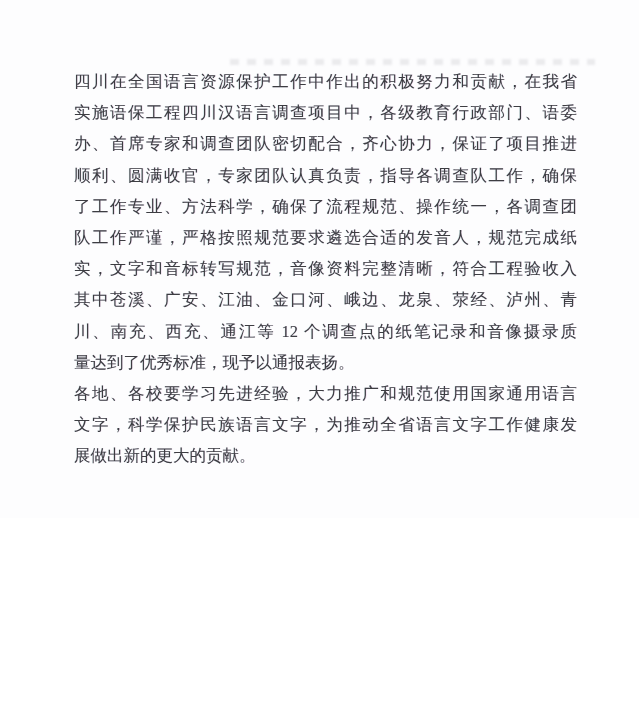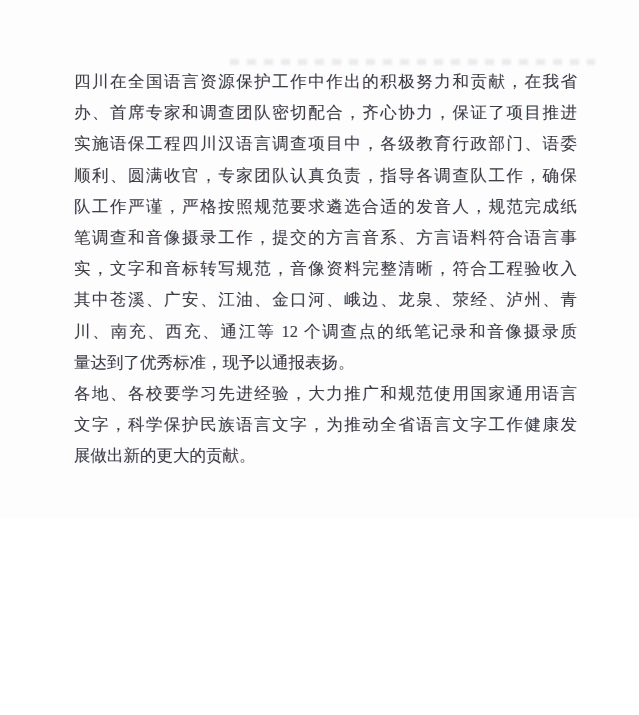--- a/index.html
+++ b/index.html
@@ -53,25 +53,25 @@
 </head>
 <body>
 
 <div class="page">
 
   <div class="ghost-bleed"></div>
 
   <div class="body-text">
     <div>
       <div class="line">四川在全国语言资源保护工作中作出的积极努力和贡献，在我省</div>
+      <div class="line">实施语保工程四川汉语言调查项目中，各级教育行政部门、语委</div>
       <div class="line">办、首席专家和调查团队密切配合，齐心协力，保证了项目推进</div>
-      <div class="line">实施语保工程四川汉语言调查项目中，各级教育行政部门、语委</div>
       <div class="line">顺利、圆满收官，专家团队认真负责，指导各调查队工作，确保</div>
+      <div class="line">了工作专业、方法科学，确保了流程规范、操作统一，各调查团</div>
       <div class="line">队工作严谨，严格按照规范要求遴选合适的发音人，规范完成纸</div>
-      <div class="line">笔调查和音像摄录工作，提交的方言音系、方言语料符合语言事</div>
       <div class="line">实，文字和音标转写规范，音像资料完整清晰，符合工程验收入</div>
       <div class="line">其中苍溪、广安、江油、金口河、峨边、龙泉、荥经、泸州、青</div>
       <div class="line">川、南充、西充、通江等 12 个调查点的纸笔记录和音像摄录质</div>
       <div class="line short">量达到了优秀标准，现予以通报表扬。</div>
     </div>
     <div>
       <div class="line">各地、各校要学习先进经验，大力推广和规范使用国家通用语言</div>
       <div class="line">文字，科学保护民族语言文字，为推动全省语言文字工作健康发</div>
       <div class="line short">展做出新的更大的贡献。</div>
     </div>

